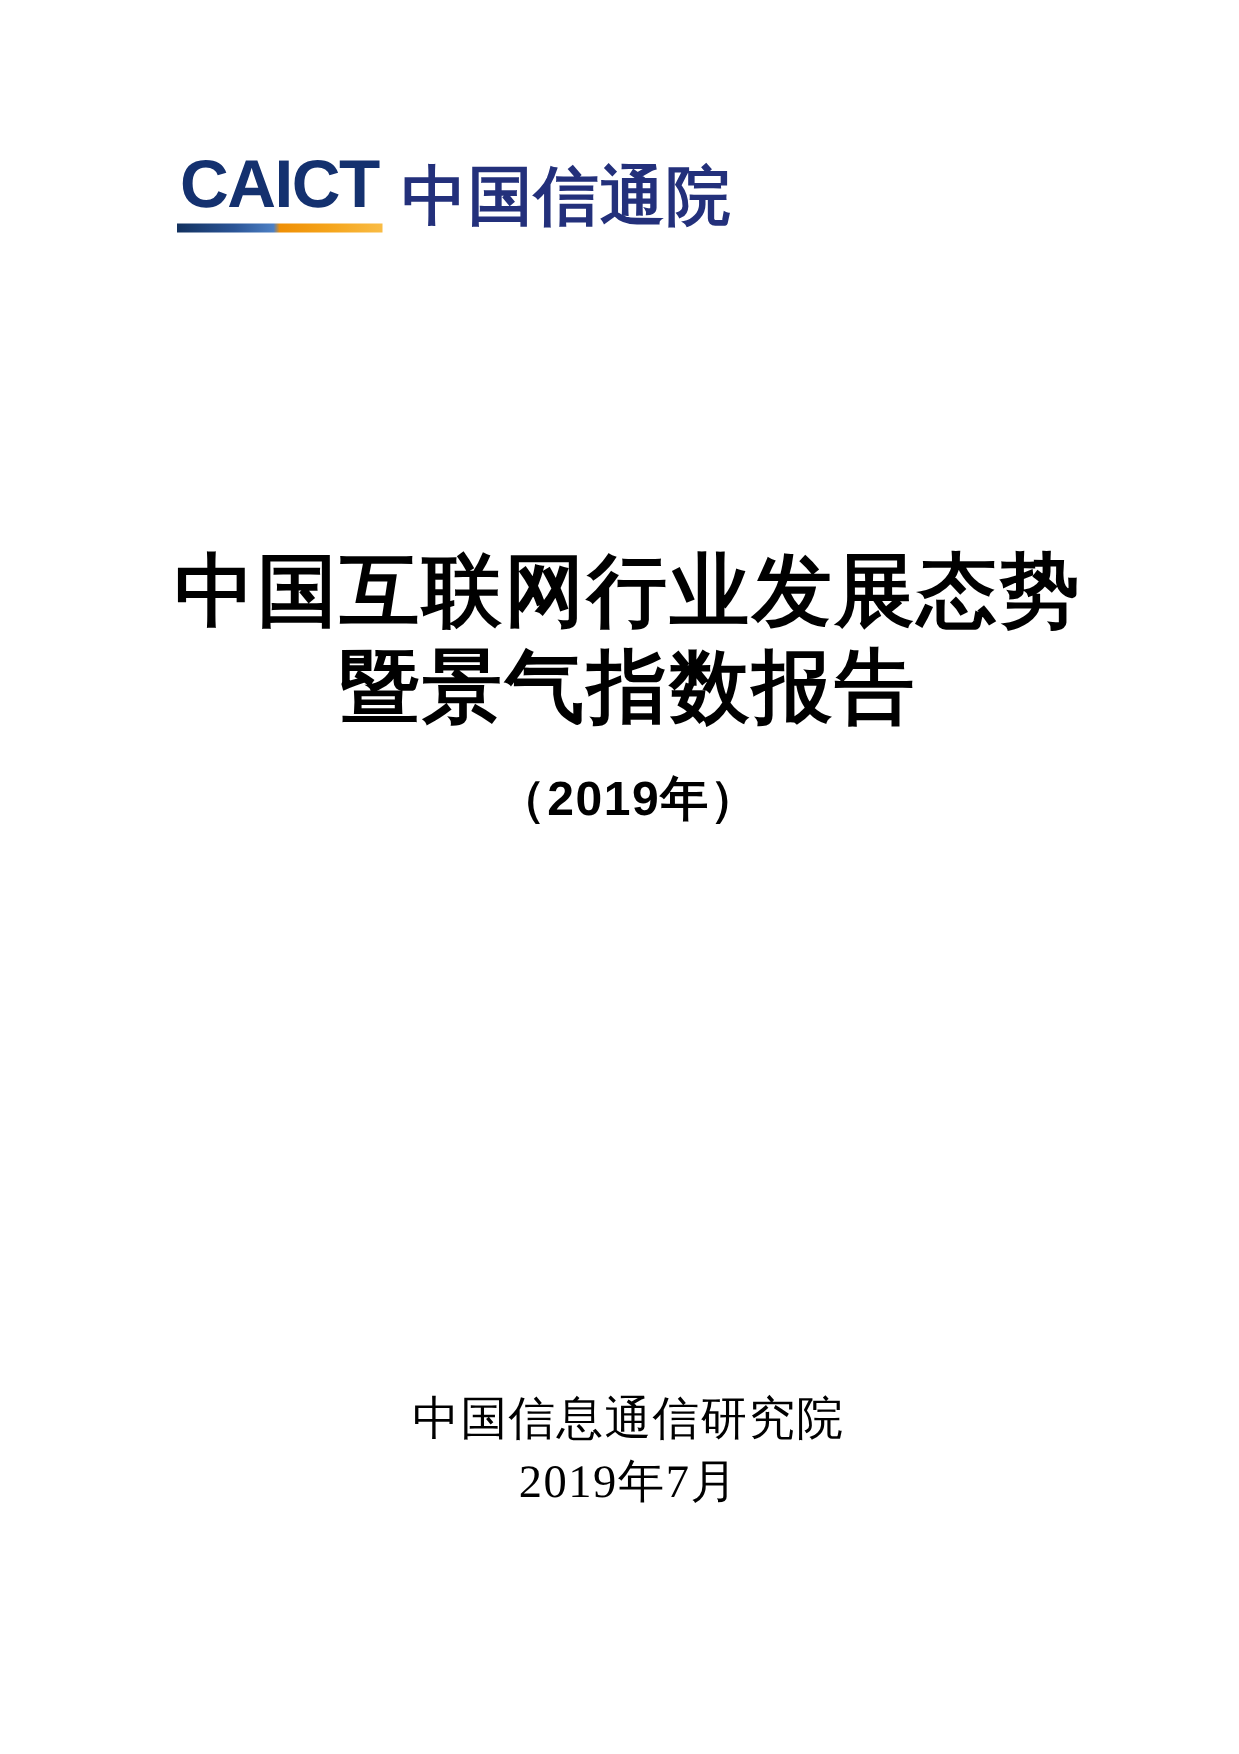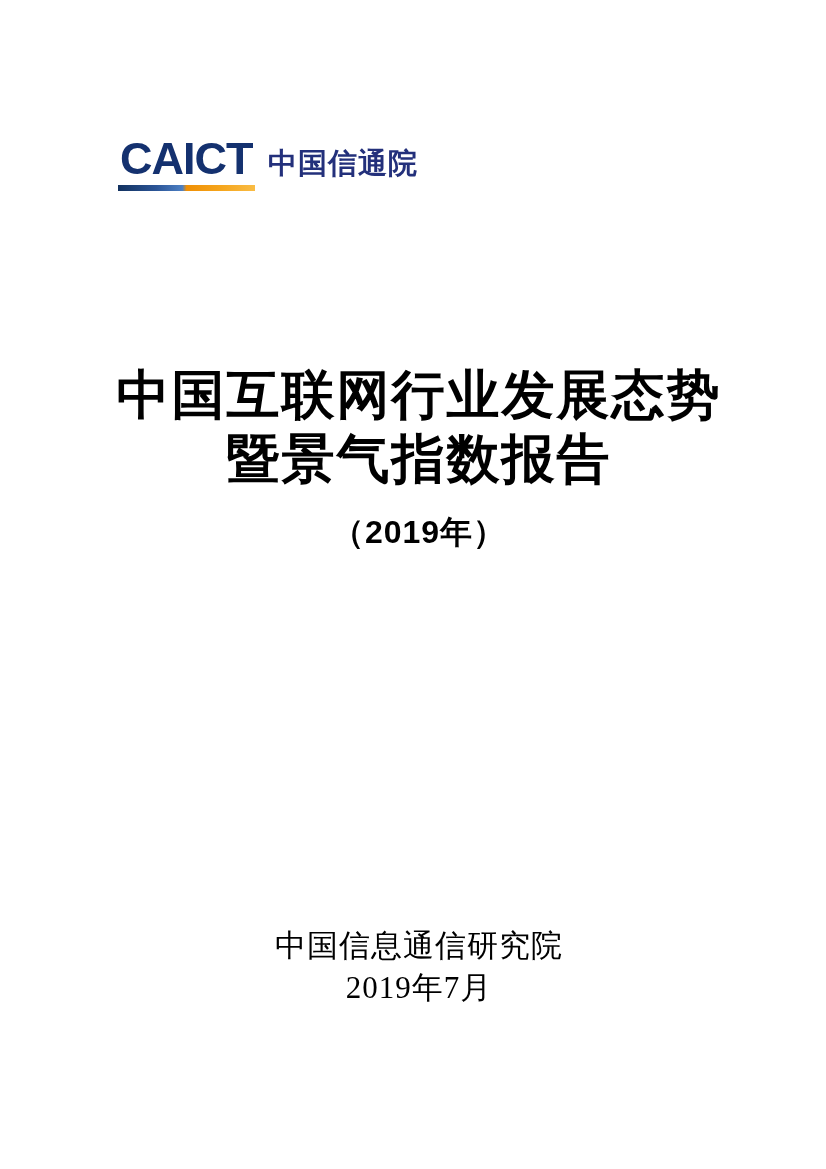--- a/index.html
+++ b/index.html
@@ -15,22 +15,21 @@
     background: #ffffff;
     overflow: hidden;
   }
 
   
   .logo {
     position: absolute;
     left: 120px;
     top: 100px;
     display: flex;
-    align-items: center;
-    margin-top: 36px;
+    align-items: flex-end;
   }
   .logo-acronym-block {
     display: flex;
     flex-direction: column;
   }
   .logo-acronym {
     font-family: "Liberation Sans", sans-serif;
     font-weight: 800;
     font-size: 45px;
     line-height: 45px;
@@ -42,21 +41,21 @@
     height: 6px;
     margin-top: 4px;
     margin-left: -2px;
     background: linear-gradient(to right,
       #12315F 0%, #2b5597 28%, #4d80c4 47%,
       #ef8f05 50%, #f5a51c 75%, #f9bc45 100%);
   }
   .logo-cn {
     font-family: "Liberation Sans", sans-serif;
     font-weight: 700;
-    font-size: 29px;
+    font-size: 43px;
     line-height: 47px;
     letter-spacing: 1px;
     color: #23307B;
     margin-left: 13px;
   }
 
   
   .center-line {
     position: absolute;
     left: 6px;           

